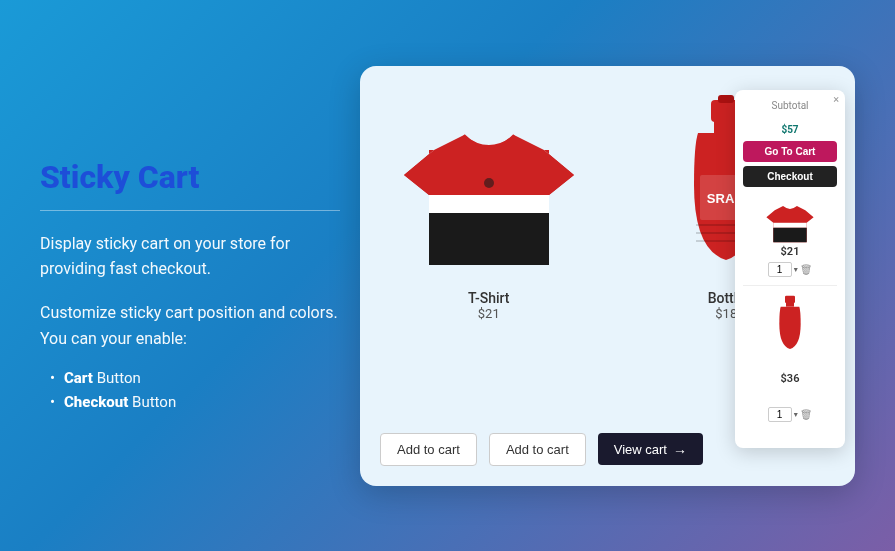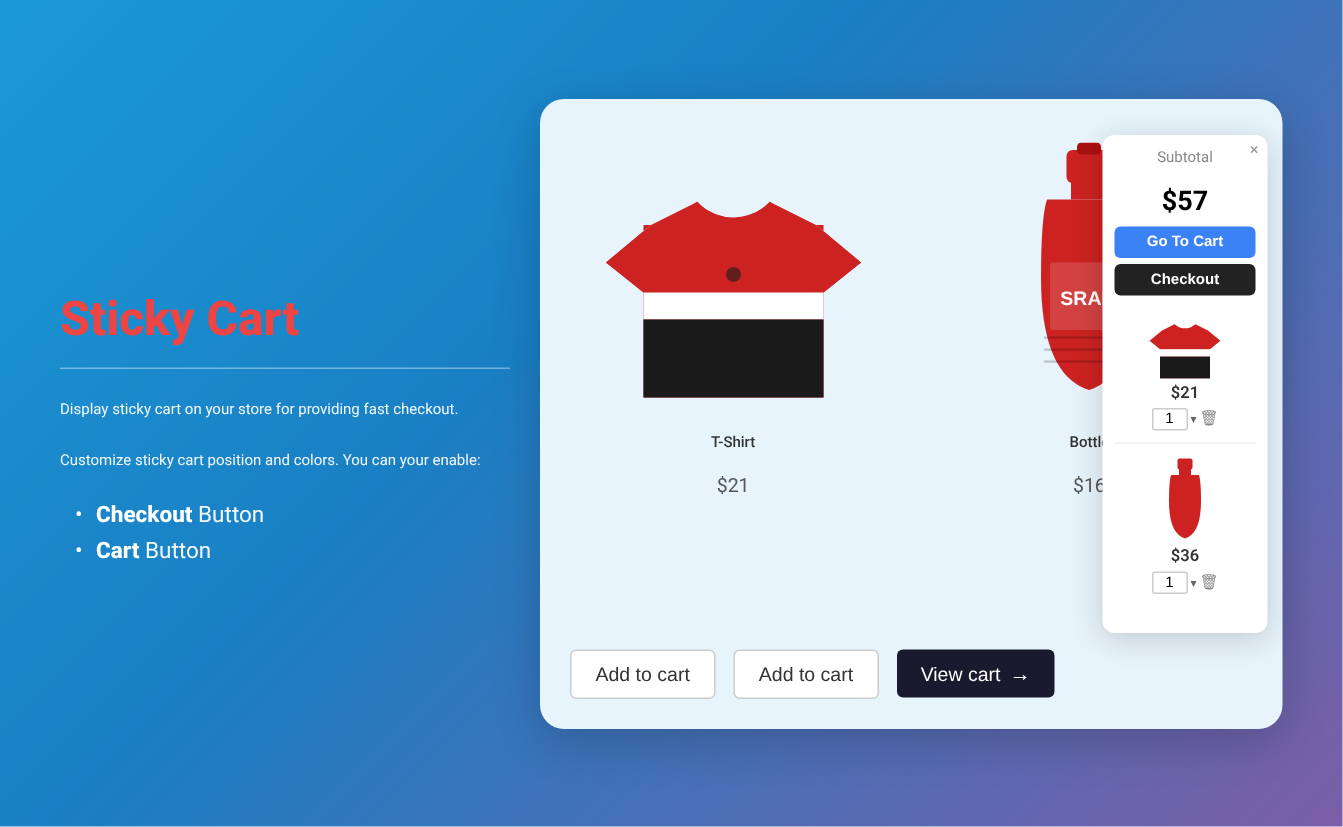--- a/index.html
+++ b/index.html
@@ -17,33 +17,33 @@
     .left-panel {
       width: 320px;
       flex-shrink: 0;
       color: white;
       padding-right: 20px;
     }
 
     .left-panel h1 {
       font-size: 32px;
       font-weight: 800;
-      color: #ef4444;
+      color: #1d4ed8;
       margin-bottom: 14px;
       margin-top: 24px;
     }
 
     .left-panel .divider {
       border: none;
       border-top: 1px solid rgba(255,255,255,0.4);
       margin-bottom: 20px;
     }
 
     .left-panel p {
-      font-size: 10px;
+      font-size: 16px;
       line-height: 1.6;
       color: rgba(255,255,255,0.95);
       margin-bottom: 18px;
     }
 
     .left-panel ul {
       list-style: none;
       padding-left: 10px;
     }
 
@@ -108,24 +108,24 @@
       height: 180px;
     }
 
     
     .bottle-img {
       width: 100px;
       height: 180px;
     }
 
     .product-name {
-      font-size: 10px;
+      font-size: 14px;
       color: #333;
       font-weight: 500;
-      margin-bottom: 16px;
+      margin-bottom: 0;
     }
 
     .product-price {
       font-size: 13px;
       color: #555;
       margin-bottom: 12px;
     }
 
     .btn-add-to-cart {
       background: white;
@@ -179,30 +179,30 @@
 
     .popup-subtotal-label {
       font-size: 10px;
       color: #888;
       text-align: center;
       display: block;
       margin-bottom: 13px;
     }
 
     .popup-subtotal-value {
-      font-size: 18px;
+      font-size: 10px;
       font-weight: 700;
       text-align: center;
       display: block;
       margin-bottom: 6px;
-      color: #000000;
+      color: #0f766e;
     }
 
     .popup-btn-go-to-cart {
-      background: #3b82f6;
+      background: #be185d;
       color: white;
       border: none;
       border-radius: 4px;
       width: 100%;
       padding: 5px 4px;
       font-size: 10px;
       font-weight: 600;
       cursor: pointer;
       margin-bottom: 4px;
       display: block;
@@ -278,25 +278,25 @@
 </head>
 <body>
 
 <div class="left-panel">
   <h1>Sticky Cart</h1>
   <hr class="divider">
   <p>Display sticky cart on your store for providing fast checkout.</p>
   <p>Customize sticky cart position and colors. You can your enable:</p>
   <ul>
     <li>
-      <strong>Checkout</strong>
+      <strong>Cart</strong>
       <span> Button</span>
     </li>
     <li>
-      <strong>Cart</strong>
+      <strong>Checkout</strong>
       <span> Button</span>
     </li>
   </ul>
 </div>
 
 <div class="right-panel">
   <div class="products-area">
 
     <div class="product-card">
       <div class="product-img-container">
@@ -337,21 +337,21 @@
           <text x="50" y="108" text-anchor="middle" font-size="13" font-weight="900" fill="white" font-family="Arial Black, sans-serif">SRAM</text>
 
           <line x1="20" y1="130" x2="80" y2="130" stroke="rgba(0,0,0,0.2)" stroke-width="1.5"></line>
           <line x1="20" y1="138" x2="80" y2="138" stroke="rgba(0,0,0,0.2)" stroke-width="1.5"></line>
           <line x1="20" y1="146" x2="80" y2="146" stroke="rgba(0,0,0,0.2)" stroke-width="1.5"></line>
 
           <rect x="42" y="0" width="16" height="8" rx="3" fill="#aa1111"></rect>
         </svg>
       </div>
       <div class="product-name">Bottle</div>
-      <div class="product-price">$16</div>
+      <div class="product-price">$18</div>
     </div>
 
     <div class="sticky-cart-popup">
       <span class="popup-close">×</span>
       <span class="popup-subtotal-label">Subtotal</span>
       <span class="popup-subtotal-value">$57</span>
       <button class="popup-btn-go-to-cart">Go To Cart</button>
       <button class="popup-btn-checkout">Checkout</button>
 
       <div class="popup-cart-item">
@@ -361,21 +361,21 @@
           <rect x="25" y="118" width="120" height="52" fill="#1a1a1a"></rect>
         </svg>
         <div class="popup-item-price">$21</div>
         <div class="popup-item-controls">
           <input class="popup-qty-input" type="text" value="1" style="">
           <span class="popup-dropdown-arrow">▾</span>
           <button class="popup-delete-btn">🗑</button>
         </div>
       </div>
 
-      <div class="popup-cart-item" style="border-bottom:none;">
+      <div class="popup-cart-item" style="border-bottom:none;gap:18px;">
         <svg width="36" height="60" viewBox="0 0 100 180">
           <rect x="35" y="5" width="30" height="22" rx="4" fill="#cc2222"></rect>
           <rect x="38" y="24" width="24" height="14" fill="#cc2222"></rect>
           <path d="M22 38 Q18 50 18 90 Q18 155 50 165 Q82 155 82 90 Q82 50 78 38 Z" fill="#cc2222"></path>
         </svg>
         <div class="popup-item-price">$36</div>
         <div class="popup-item-controls">
           <input class="popup-qty-input" type="text" value="1" style="">
           <span class="popup-dropdown-arrow">▾</span>
           <button class="popup-delete-btn">🗑</button>

